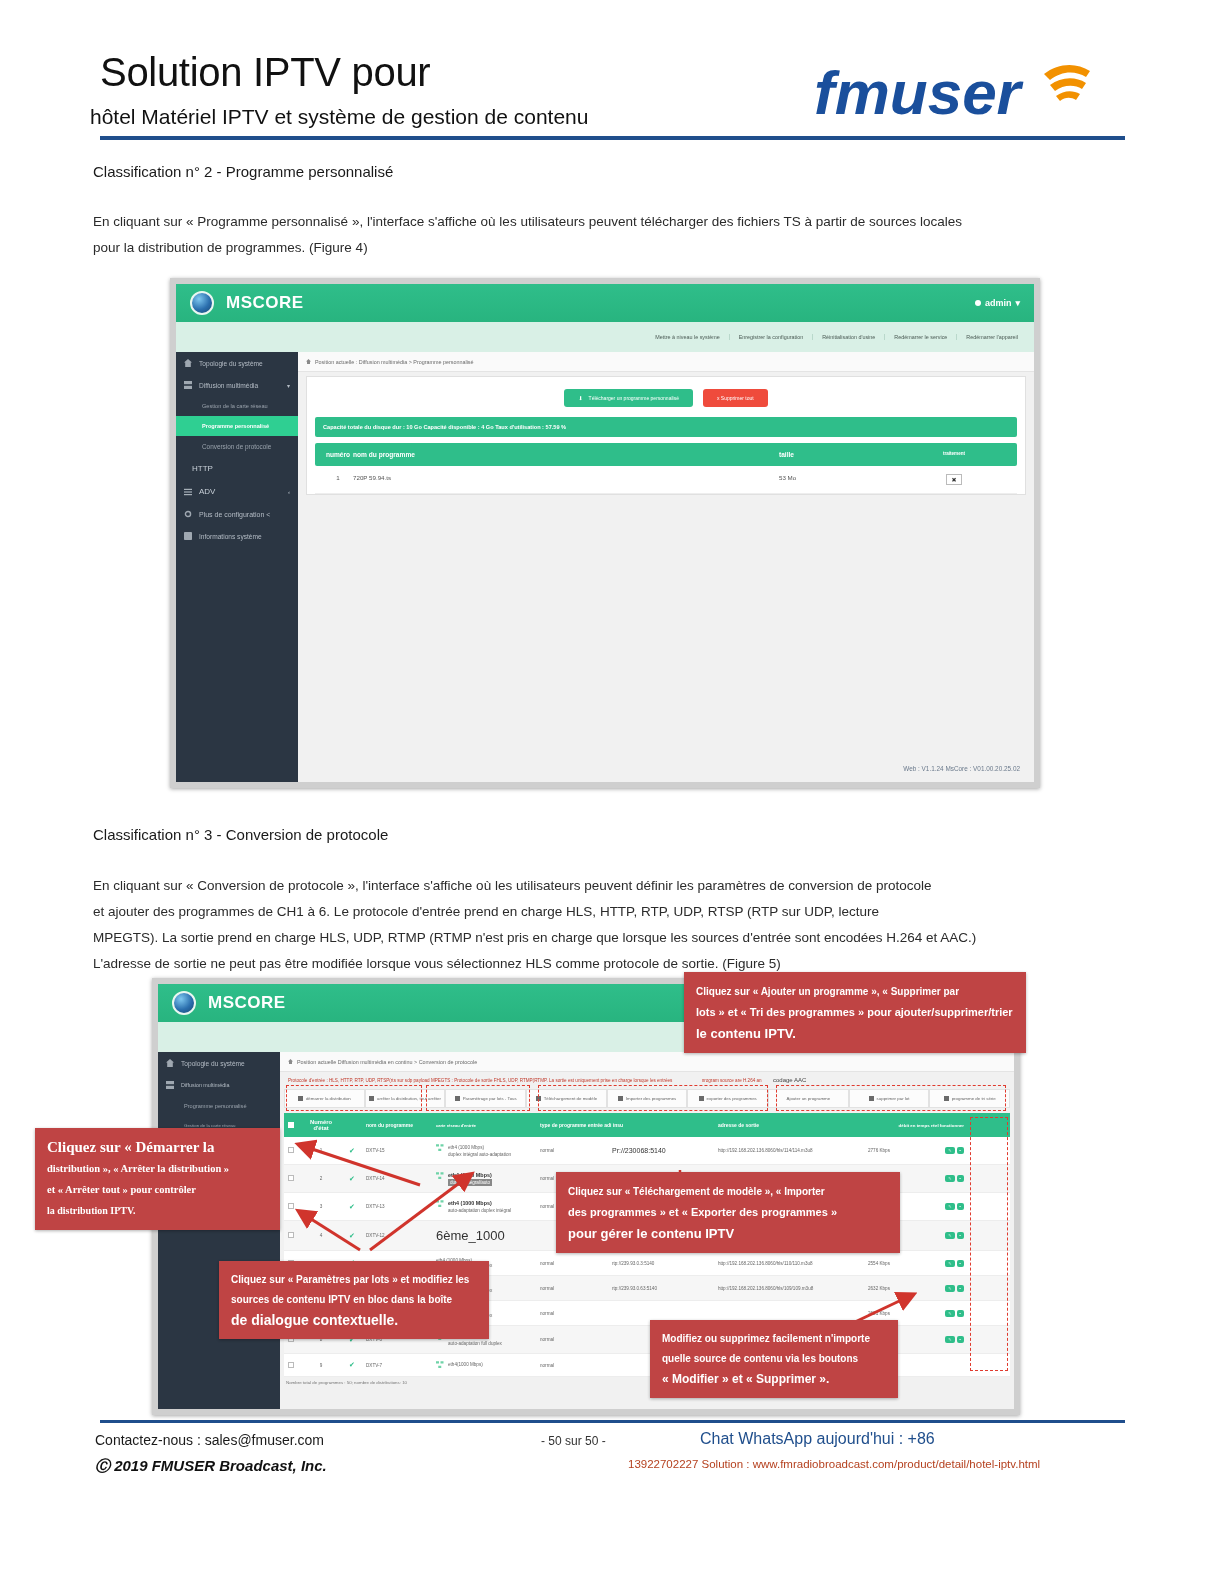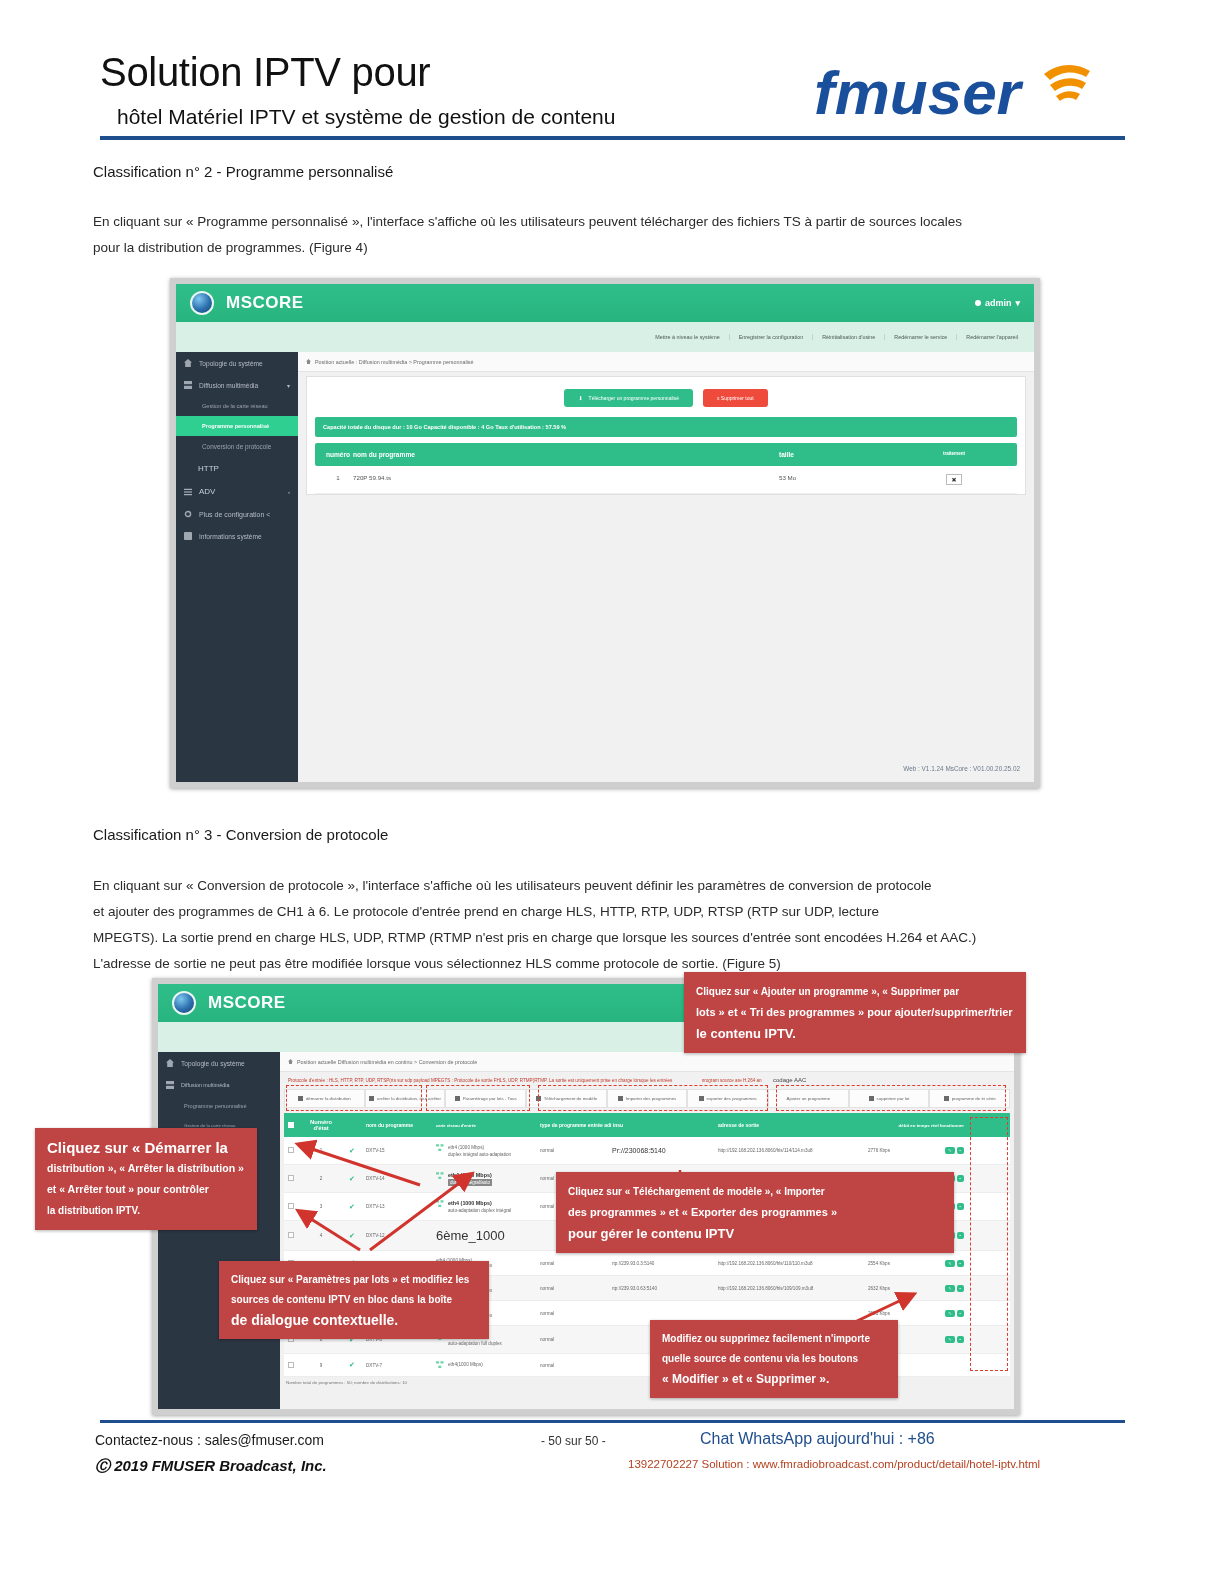--- a/index.html
+++ b/index.html
@@ -12,21 +12,21 @@
     overflow: hidden;
   }
 
   
   .page-header { position: absolute; left: 0; top: 0; width: 1224px; height: 150px; }
   .hdr-title {
     position: absolute; left: 100px; top: 50px;
     font-size: 40px; font-weight: 400; color: #111; letter-spacing: -.3px;
   }
   .hdr-sub {
-    position: absolute; left: 117px; top: 105px;
+    position: absolute; left: 90px; top: 105px;
     font-size: 21px; font-weight: 400; color: #111;
   }
   .hdr-rule {
     position: absolute; left: 100px; top: 136px; width: 1025px; height: 4px;
     background: #1f4e8c;
   }
   .logo { position: absolute; left: 812px; top: 48px; width: 300px; height: 80px; }
 
   
   .sec-heading { position: absolute; font-size: 15px; color: #1a1a1a; }
@@ -203,21 +203,21 @@
       </div>
       <div class="side-item sub">
         <span>Gestion de la carte réseau</span>
       </div>
       <div class="side-item sub active">
         <span>Programme personnalisé</span>
       </div>
       <div class="side-item sub" style="font-size:6.4px;">
         <span>Conversion de protocole</span>
       </div>
-      <div class="side-item big" style="padding-left:22px;align-items:flex-end;">
+      <div class="side-item big" style="padding-left:16px;align-items:flex-end;">
         <span>HTTP</span>
       </div>
       <div class="side-item big">
         <span class="side-ico"><svg viewBox="0 0 10 10" width="8" height="8">
               <rect fill="#c8d0d8" y="1" width="10" height="1.4"></rect>
               <rect fill="#c8d0d8" y="4.3" width="10" height="1.4"></rect>
               <rect fill="#c8d0d8" y="7.6" width="10" height="1.4"></rect>
             </svg></span>
         <span>ADV</span>
         <span style="margin-left:auto;font-size:6px;">‹</span>
@@ -529,28 +529,28 @@
   <line x1="360" y1="290" x2="300" y2="252" stroke="#d0342c" stroke-width="3" marker-end="url(#ah)"></line>
   <line x1="838" y1="370" x2="912" y2="335" stroke="#d0342c" stroke-width="3" marker-end="url(#ah)"></line>
 </svg>
 
 <div class="callout" style="left:684px;top:972px;width:342px;">
   <div class="l1">Cliquez sur « Ajouter un programme », « Supprimer par</div>
   <div>lots » et « Tri des programmes » pour ajouter/supprimer/trier</div>
   <div class="l3">le contenu IPTV.</div>
 </div>
 
-<div class="callout" style="left:35px;top:1128px;width:222px;">
+<div class="callout" style="left:35px;top:1128px;width:245px;font-family:Liberation Serif, serif;">
   <div style="font-size:15px;">Cliquez sur « Démarrer la</div>
   <div style="font-size:10.5px;">distribution », « Arrêter la distribution »</div>
   <div style="font-size:10.5px;">et « Arrêter tout » pour contrôler</div>
   <div style="font-size:10px;">la distribution IPTV.</div>
 </div>
 
-<div class="callout" style="left:556px;top:1172px;width:398px;">
+<div class="callout" style="left:556px;top:1172px;width:344px;">
   <div class="l1">Cliquez sur « Téléchargement de modèle », « Importer</div>
   <div>des programmes » et « Exporter des programmes »</div>
   <div class="l3">pour gérer le contenu IPTV</div>
 </div>
 
 <div class="callout" style="left:219px;top:1261px;width:270px;font-size:10px;line-height:20px;">
   <div>Cliquez sur « Paramètres par lots » et modifiez les</div>
   <div>sources de contenu IPTV en bloc dans la boîte</div>
   <div style="font-size:14px;">de dialogue contextuelle.</div>
 </div>

